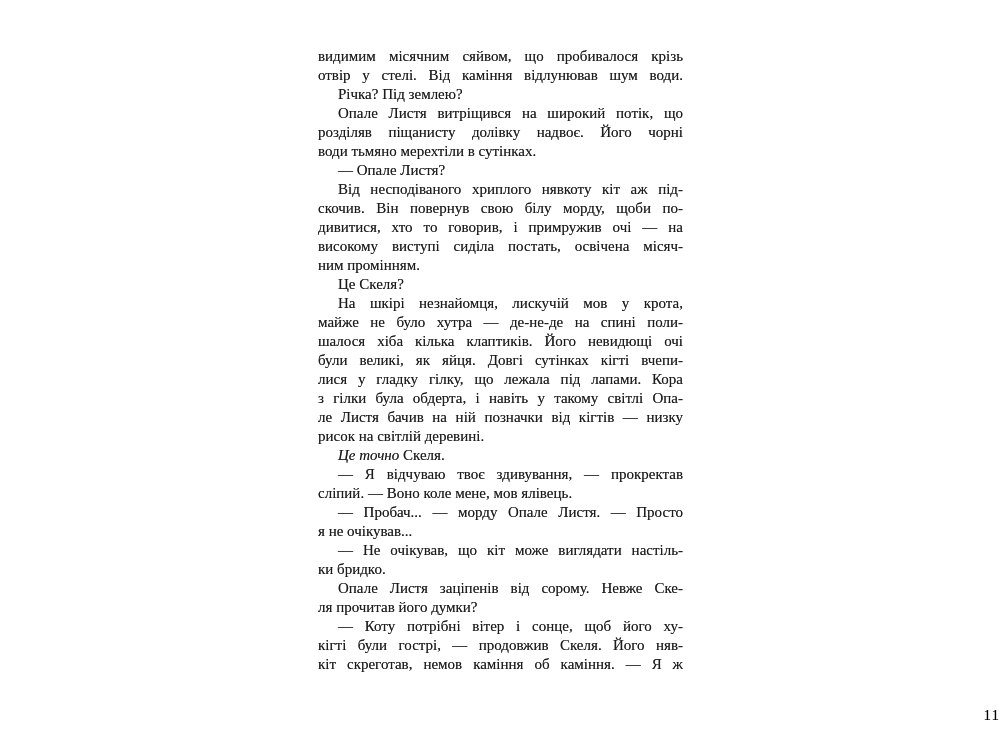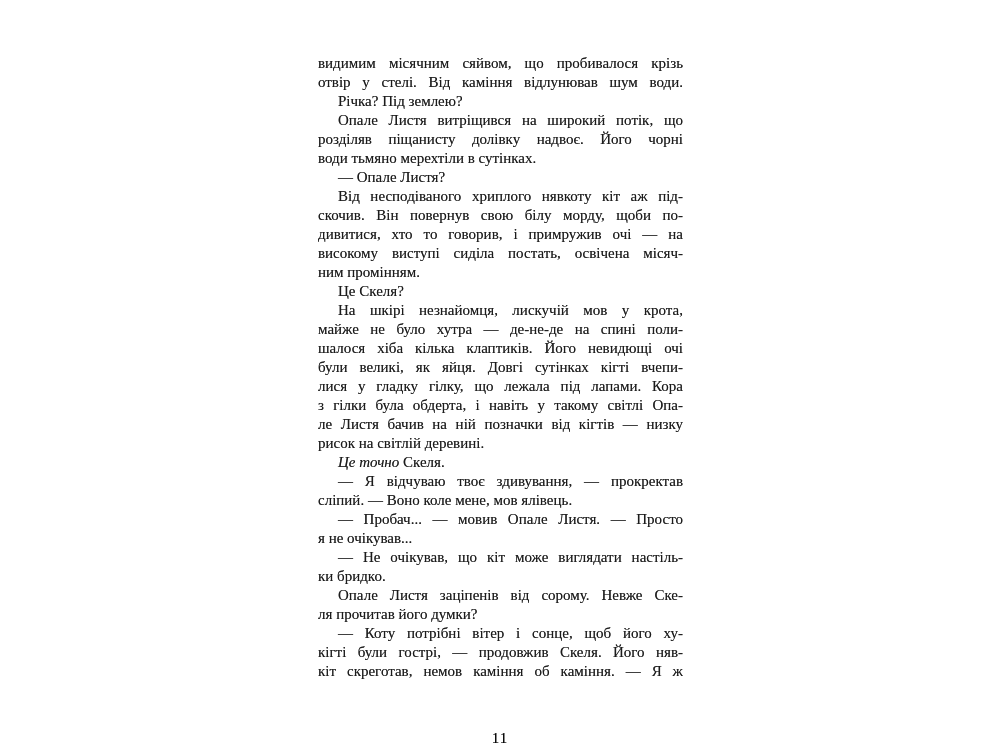--- a/index.html
+++ b/index.html
@@ -13,21 +13,20 @@
     overflow: hidden;
     font-family: "Liberation Serif", "DejaVu Serif", serif;
   }
   .text-block {
     position: absolute;
     left: 318px;
     top: 47px;
     width: 365px;
     font-size: 15px;
     text-shadow: 0 0 0.4px rgba(0,0,0,0.55);
-    margin-top: 7px;
   }
   .line {
     height: 19px;
     line-height: 19px;
     text-align: justify;
     text-align-last: justify;
     text-justify: inter-word;
     overflow: hidden;
     white-space: normal;
   }
@@ -36,24 +35,24 @@
     text-align-last: left;
   }
   .line.ind {
     padding-left: 20px;
   }
   .it {
     font-style: italic;
   }
   .page-number {
     position: absolute;
-    top: 730px;
+    top: 707px;
     left: 0;
     width: 1000px;
-    text-align: center;
+    text-align: right;
     font-size: 15px;
     letter-spacing: 1px;
     text-shadow: 0 0 0.4px rgba(0,0,0,0.55);
   }
 </style>
 </head>
 <body style="background: rgb(255, 255, 255);">
 
 <div class="text-block" style="color: rgb(28, 28, 28);">
     <div class="line"><span>видимим місячним сяйвом, що пробивалося крізь</span></div>
@@ -73,21 +72,21 @@
     <div class="line"><span>майже не було хутра — де-не-де на спині поли-</span></div>
     <div class="line"><span>шалося хіба кілька клаптиків. Його невидющі очі</span></div>
     <div class="line"><span>були великі, як яйця. Довгі сутінках кігті вчепи-</span></div>
     <div class="line"><span>лися у гладку гілку, що лежала під лапами. Кора</span></div>
     <div class="line"><span>з гілки була обдерта, і навіть у такому світлі Опа-</span></div>
     <div class="line"><span>ле Листя бачив на ній позначки від кігтів — низку</span></div>
     <div class="line end"><span>рисок на світлій деревині.</span></div>
     <div class="line ind end"><span class="it">Це точно</span><span> Скеля.</span></div>
     <div class="line ind"><span>— Я відчуваю твоє здивування, — прокректав</span></div>
     <div class="line end"><span>сліпий. — Воно коле мене, мов ялівець.</span></div>
-    <div class="line ind"><span>— Пробач... — мовив Опале Листя. — Просто</span></div>
+    <div class="line ind"><span>— Пробач... — морду Опале Листя. — Просто</span></div>
     <div class="line end"><span>я не очікував...</span></div>
     <div class="line ind"><span>— Не очікував, що кіт може виглядати настіль-</span></div>
     <div class="line end"><span>ки бридко.</span></div>
     <div class="line ind"><span>Опале Листя заціпенів від сорому. Невже Ске-</span></div>
     <div class="line end"><span>ля прочитав його думки?</span></div>
     <div class="line ind"><span>— Коту потрібні вітер і сонце, щоб його ху-</span></div>
     <div class="line"><span>кігті були гострі, — продовжив Скеля. Його няв-</span></div>
     <div class="line"><span>кіт скреготав, немов каміння об каміння. — Я ж</span></div>
   </div>
 

